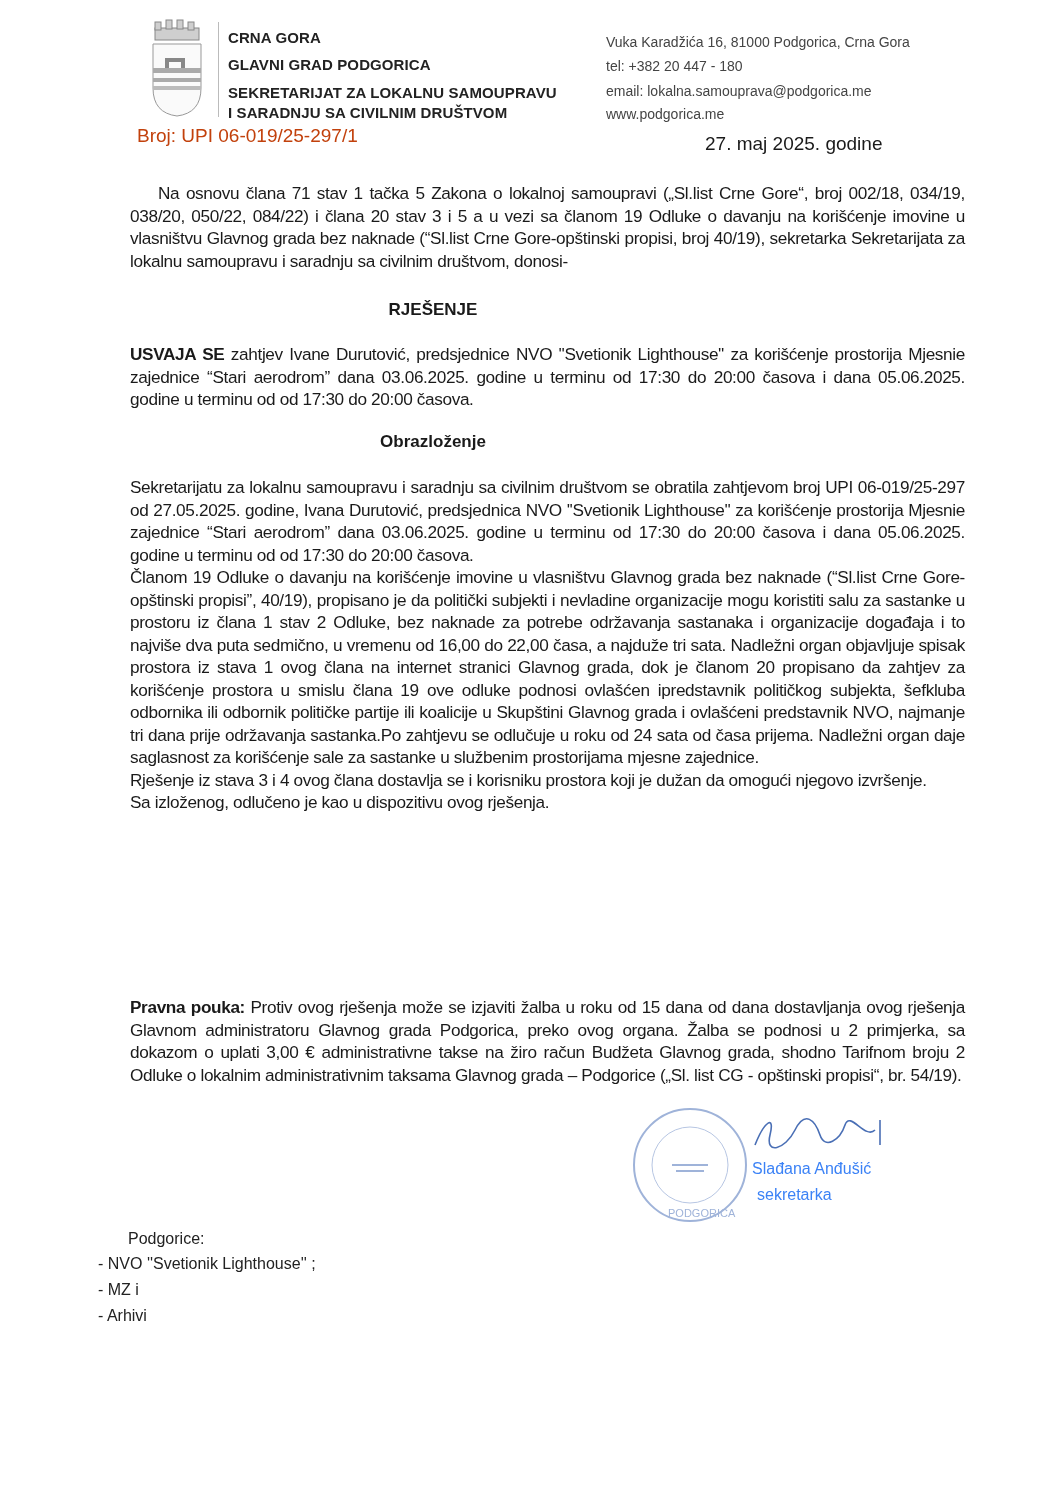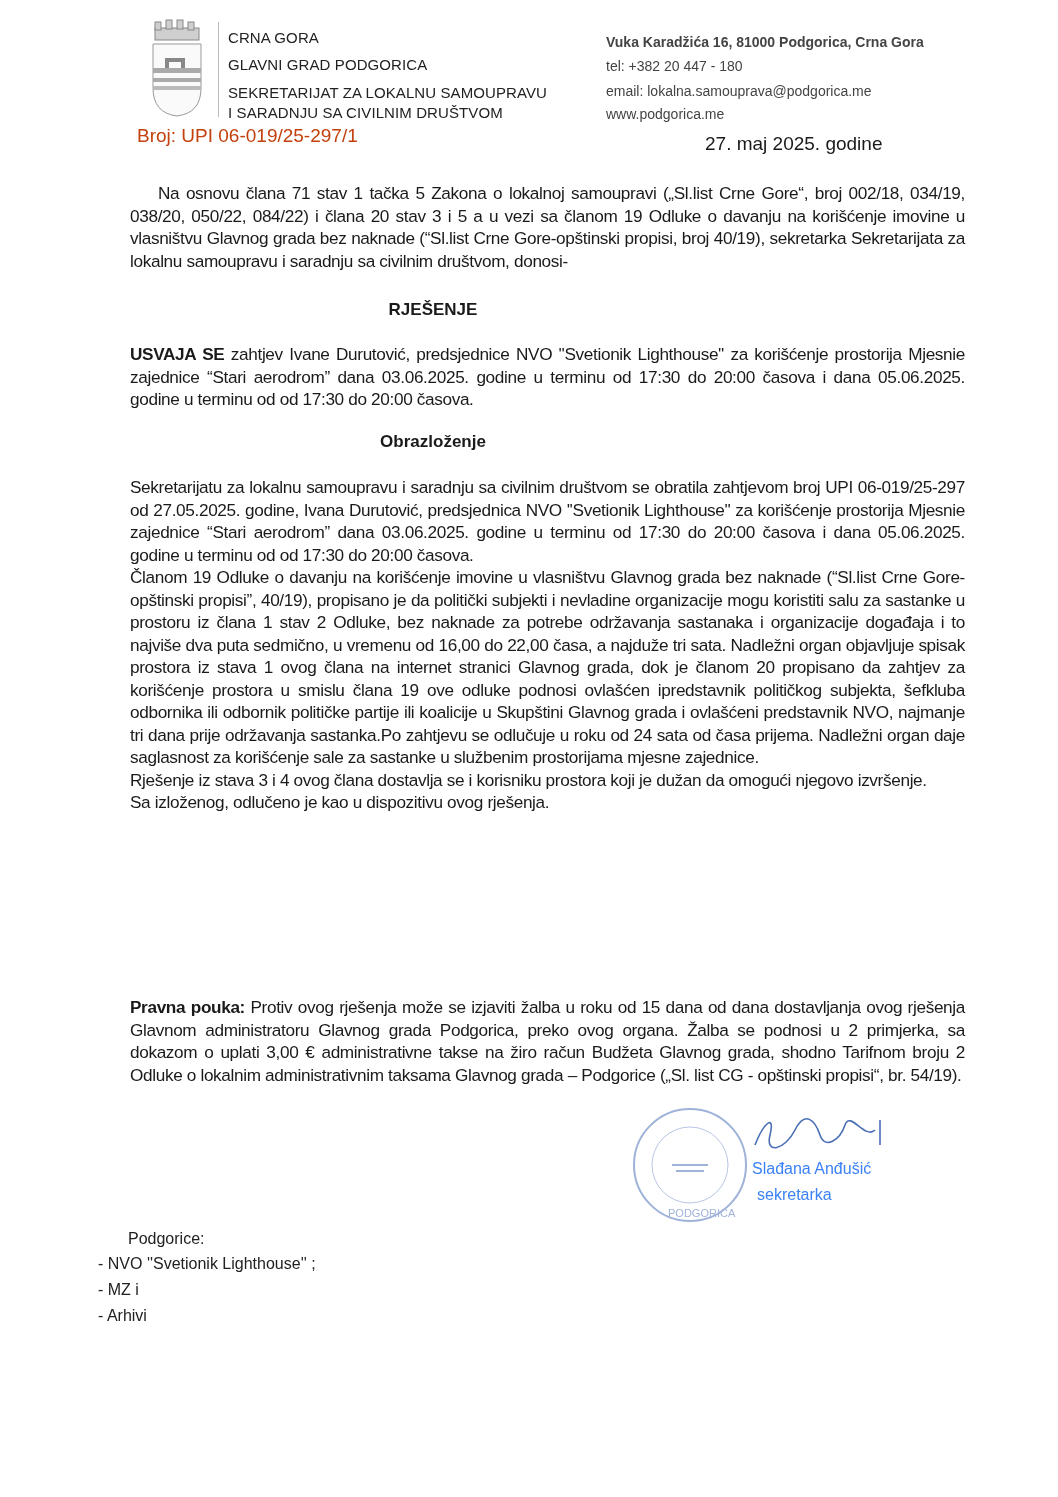--- a/index.html
+++ b/index.html
@@ -1,20 +1,20 @@
 <!DOCTYPE html>
 <html><head>
 <meta charset="utf-8">
 <style>
   html, body { margin: 0; padding: 0; background: #ffffff; }
   body { width: 1058px; height: 1497px; position: relative; overflow: hidden; color: #1a1a1a; font-family: "Liberation Sans", sans-serif; }
   .abs { position: absolute; }
   .crest { left: 147px; top: 18px; width: 60px; height: 100px; }
   .vline { left: 218px; top: 22px; width: 1px; height: 95px; background: #bbbbbb; }
-  .hdr { left: 228px; font-size: 15px; color: #222; letter-spacing: 0.1px; }
+  .hdr { left: 228px; font-size: 15px; color: #222; letter-spacing: 0.1px; font-weight: bold; }
   .broj { left: 137px; top: 125px; font-size: 19px; color: #c2410c; }
   .contact { left: 606px; font-size: 14px; color: #444; }
   .date { left: 705px; top: 133px; font-size: 19px; color: #1a1a1a; }
   .body-text { left: 130px; width: 835px; font-size: 17.2px; line-height: 22.5px; color: #1a1a1a; text-align: justify; font-family: "Liberation Sans Narrow", "Liberation Sans", sans-serif; letter-spacing: -0.35px; }
   .title { left: 0; width: 866px; text-align: center; font-size: 17px; font-weight: bold; color: #1a1a1a; }
   .b { font-weight: bold; }
   .sig { left: 752px; font-size: 16px; color: #3b82f6; }
   .stamp { left: 630px; top: 1105px; width: 120px; height: 120px; }
   .signature { left: 745px; top: 1110px; width: 150px; height: 50px; }
   .dist { font-size: 16px; color: #222; }
@@ -40,21 +40,21 @@
   </svg>
 </div>
 <div class="abs vline"></div>
 
 <div class="abs hdr" style="top:29px;">CRNA GORA</div>
 <div class="abs hdr" style="top:56px;">GLAVNI GRAD PODGORICA</div>
 <div class="abs hdr" style="top:84px;">SEKRETARIJAT ZA LOKALNU SAMOUPRAVU</div>
 <div class="abs hdr" style="top:104px;">I SARADNJU SA CIVILNIM DRUŠTVOM</div>
 <div class="abs broj">Broj: UPI 06-019/25-297/1</div>
 
-<div class="abs contact" style="top:34px;font-weight:bold;">Vuka Karadžića 16, 81000 Podgorica, Crna Gora</div>
+<div class="abs contact" style="top:34px;">Vuka Karadžića 16, 81000 Podgorica, Crna Gora</div>
 <div class="abs contact" style="top:58px;">tel: +382 20 447 - 180</div>
 <div class="abs contact" style="top:83px;">email: lokalna.samouprava@podgorica.me</div>
 <div class="abs contact" style="top:106px;">www.podgorica.me</div>
 <div class="abs date">27. maj 2025. godine</div>
 
 <div class="abs body-text" style="top:182px; text-indent:28px;">Na osnovu člana 71 stav 1 tačka 5 Zakona o lokalnoj samoupravi („Sl.list Crne Gore“, broj 002/18, 034/19, 038/20, 050/22, 084/22) i člana  20 stav 3 i 5 a u vezi sa članom 19 Odluke o davanju na korišćenje imovine u vlasništvu Glavnog grada bez naknade (“Sl.list Crne Gore-opštinski propisi, broj 40/19), sekretarka Sekretarijata za lokalnu samoupravu i saradnju sa civilnim društvom, donosi-</div>
 
 <div class="abs title" style="top:300px;">RJEŠENJE</div>
 
 <div class="abs body-text" style="top:343px;">

